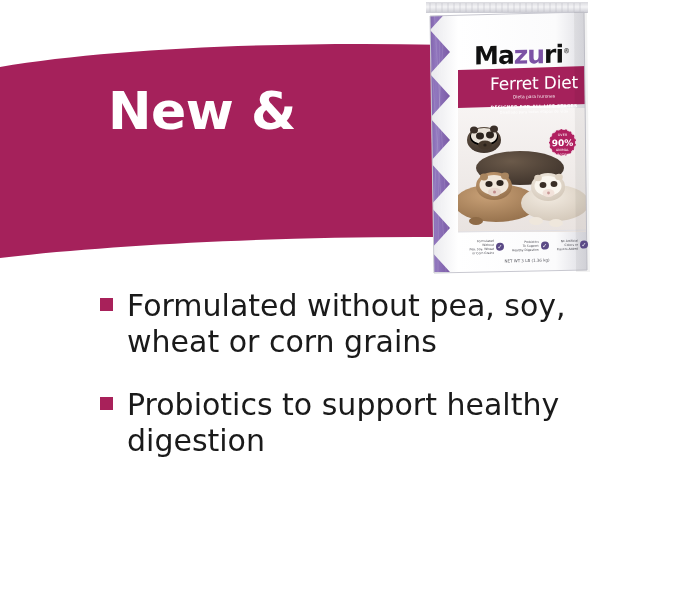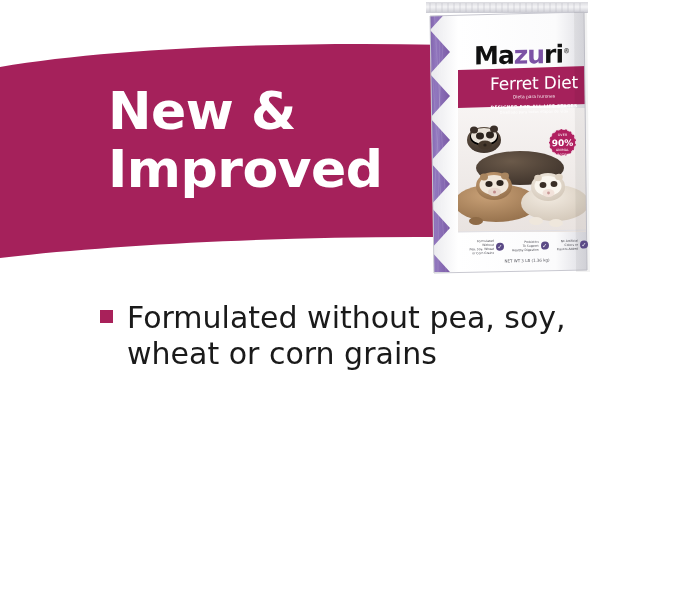--- a/index.html
+++ b/index.html
@@ -182,21 +182,21 @@
     font-size: 4px;
     line-height: 6px;
     color: #55555c;
     transform: skewY(-1.4deg);
   }
 
   
   .bullets {
     position: absolute;
     left: 0;
-    top: 300px;
+    top: 288px;
     width: 611px;
     z-index: 3;
   }
   .bullet-item {
     display: flex;
     align-items: flex-start;
     margin-bottom: 27px;
     padding-left: 100px;
   }
   .bullet-marker {
@@ -219,21 +219,20 @@
 <body>
 
 <div id="page">
 
   <div class="banner-wrap">
     <svg class="banner-svg" viewBox="0 0 679 285" preserveAspectRatio="none">
       <path d="M0,67 C170,38 480,38 679,58 L679,248 C480,228 170,238 0,258 Z" fill="#A5215B"></path>
     </svg>
     <div class="banner-title">
       <span class="ln">New &amp;</span>
-      <span class="ln">Improved</span>
     </div>
   </div>
 
   <div class="bag">
     <svg class="bag-svg" viewBox="0 0 166 275">
       <defs>
         <linearGradient id="bagFace" x1="0" y1="0" x2="1" y2="0">
           <stop offset="0%" stop-color="#e8e8ec"></stop>
           <stop offset="18%" stop-color="#ffffff"></stop>
           <stop offset="80%" stop-color="#fbfbfc"></stop>
@@ -410,15 +409,19 @@
 
       <div class="net-wt">NET WT 3 LB (1.36 kg)</div>
     </div>
   </div>
 
   <div class="bullets">
     <div class="bullet-item">
       <div class="bullet-marker"></div>
       <div class="bullet-text">Formulated without pea, soy, wheat or corn grains</div>
     </div>
+    <div class="bullet-item">
+      <div class="bullet-marker"></div>
+      <div class="bullet-text">Probiotics to support healthy digestion</div>
+    </div>
   </div>
 
 </div>
 
 </body></html>

